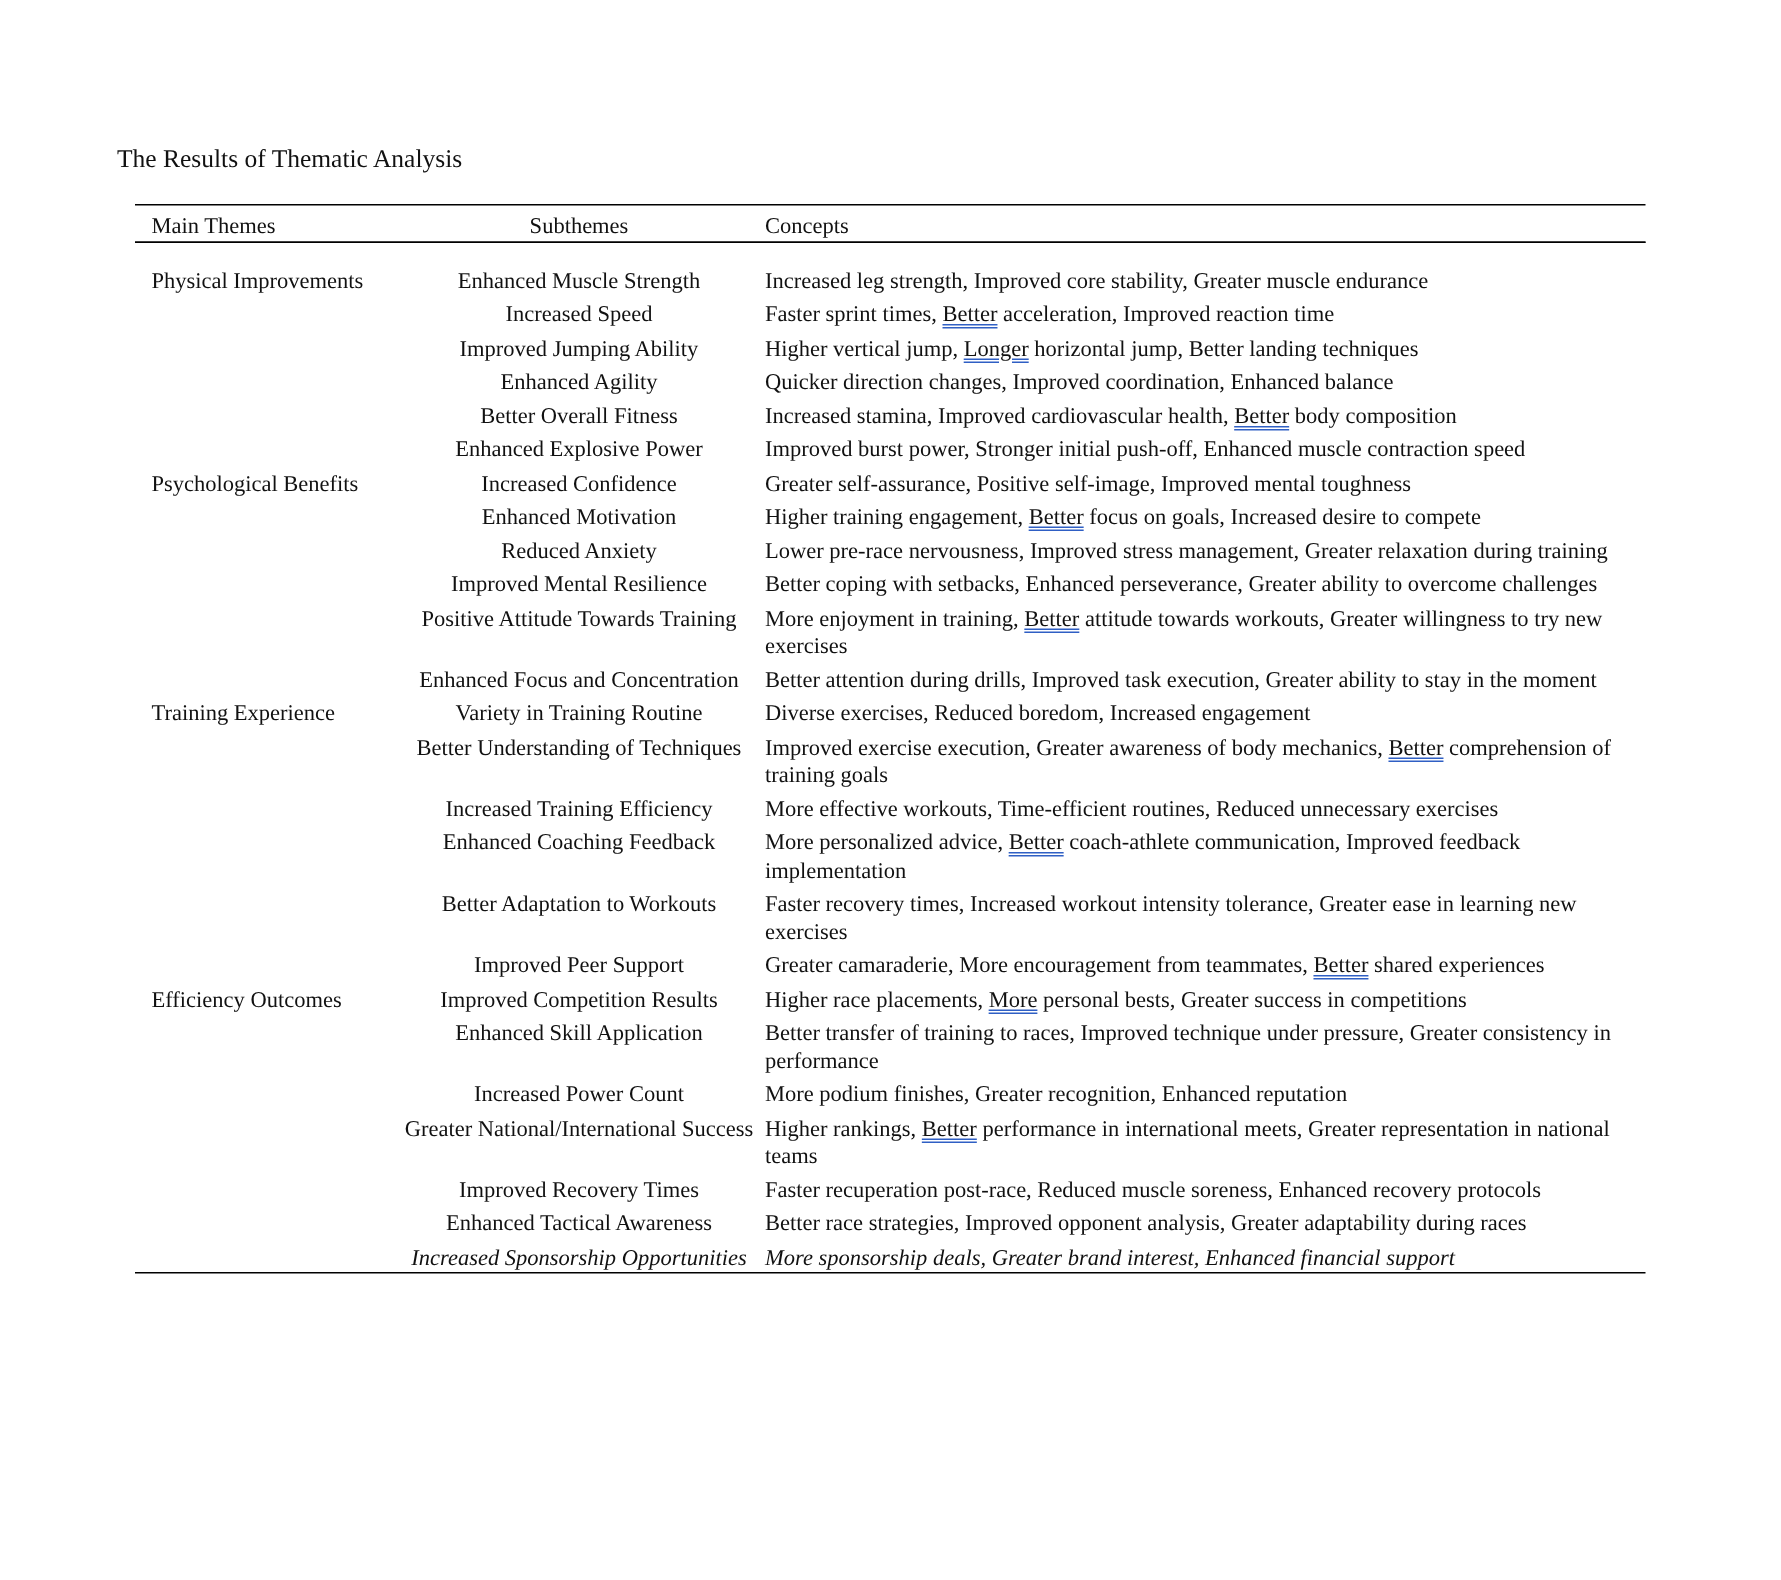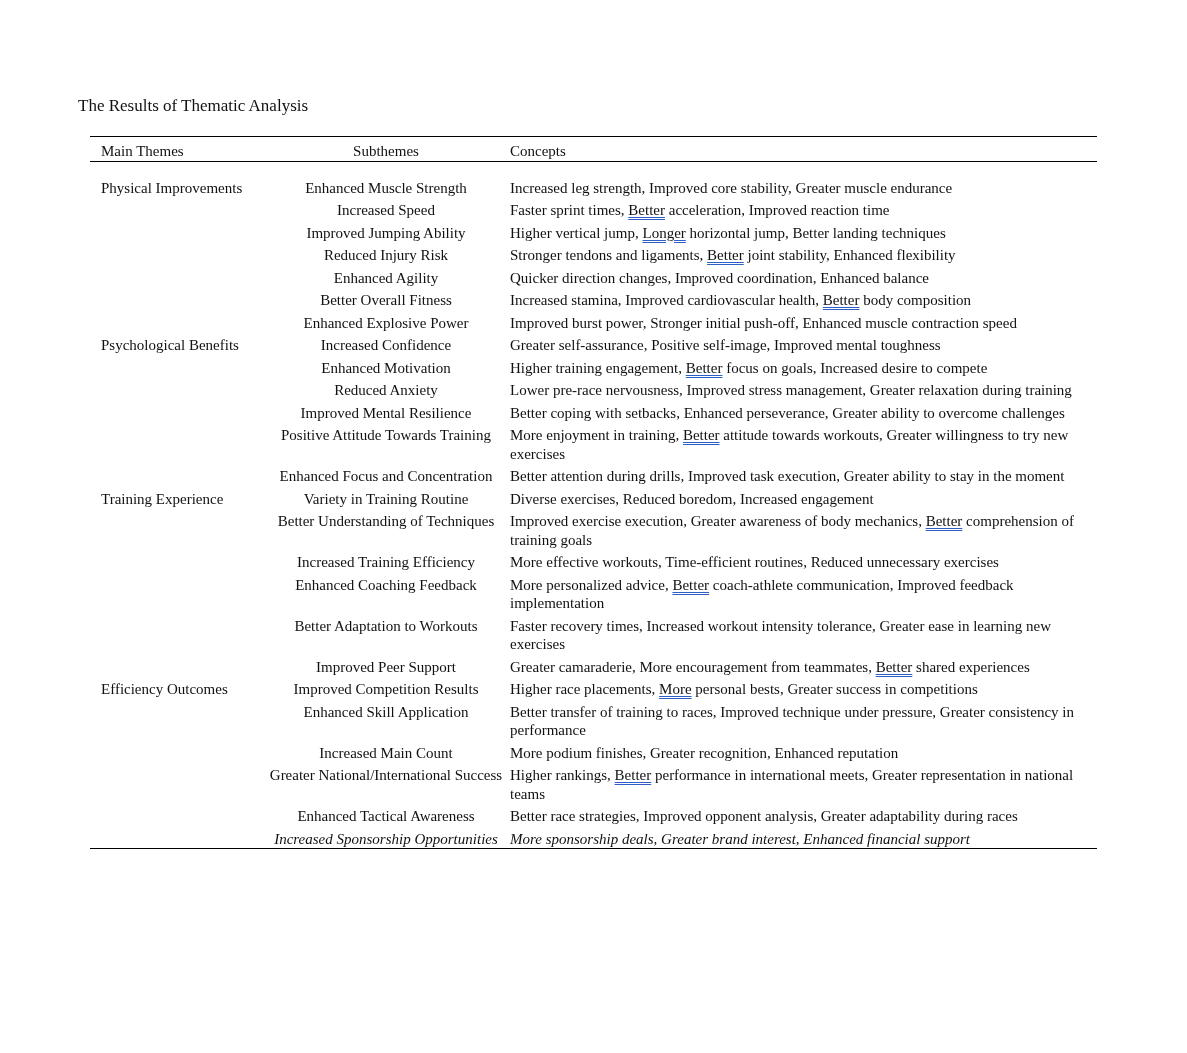--- a/index.html
+++ b/index.html
@@ -56,25 +56,20 @@
         </tr>
         <tr>
           <td class="c1"></td>
           <td class="c2">Increased Speed</td>
           <td class="c3">Faster sprint times, <span class="flag">Better</span> acceleration, Improved reaction time</td>
         </tr>
         <tr>
           <td class="c1"></td>
           <td class="c2">Improved Jumping Ability</td>
           <td class="c3">Higher vertical jump, <span class="flag">Longer</span> horizontal jump, Better landing techniques</td>
-        </tr>
-        <tr>
-          <td class="c1"></td>
-          <td class="c2">Reduced Injury Risk</td>
-          <td class="c3">Stronger tendons and ligaments, <span class="flag">Better</span> joint stability, Enhanced flexibility</td>
         </tr>
         <tr>
           <td class="c1"></td>
           <td class="c2">Enhanced Agility</td>
           <td class="c3">Quicker direction changes, Improved coordination, Enhanced balance</td>
         </tr>
         <tr>
           <td class="c1"></td>
           <td class="c2">Better Overall Fitness</td>
           <td class="c3">Increased stamina, Improved cardiovascular health, <span class="flag">Better</span> body composition</td>
@@ -149,27 +144,32 @@
           <td class="c2">Improved Competition Results</td>
           <td class="c3">Higher race placements, <span class="flag">More</span> personal bests, Greater success in competitions</td>
         </tr>
         <tr>
           <td class="c1"></td>
           <td class="c2">Enhanced Skill Application</td>
           <td class="c3">Better transfer of training to races, Improved technique under pressure, Greater consistency in performance</td>
         </tr>
         <tr>
           <td class="c1"></td>
-          <td class="c2">Increased Main Count</td>
+          <td class="c2">Increased Power Count</td>
           <td class="c3">More podium finishes, Greater recognition, Enhanced reputation</td>
         </tr>
         <tr>
           <td class="c1"></td>
           <td class="c2">Greater National/International Success</td>
           <td class="c3">Higher rankings, <span class="flag">Better</span> performance in international meets, Greater representation in national teams</td>
+        </tr>
+        <tr>
+          <td class="c1"></td>
+          <td class="c2">Improved Recovery Times</td>
+          <td class="c3">Faster recuperation post-race, Reduced muscle soreness, Enhanced recovery protocols</td>
         </tr>
         <tr>
           <td class="c1"></td>
           <td class="c2">Enhanced Tactical Awareness</td>
           <td class="c3">Better race strategies, Improved opponent analysis, Greater adaptability during races</td>
         </tr>
         <tr>
           <td class="c1"></td>
           <td class="c2">Increased Sponsorship Opportunities</td>
           <td class="c3">More sponsorship deals, Greater brand interest, Enhanced financial support</td>

